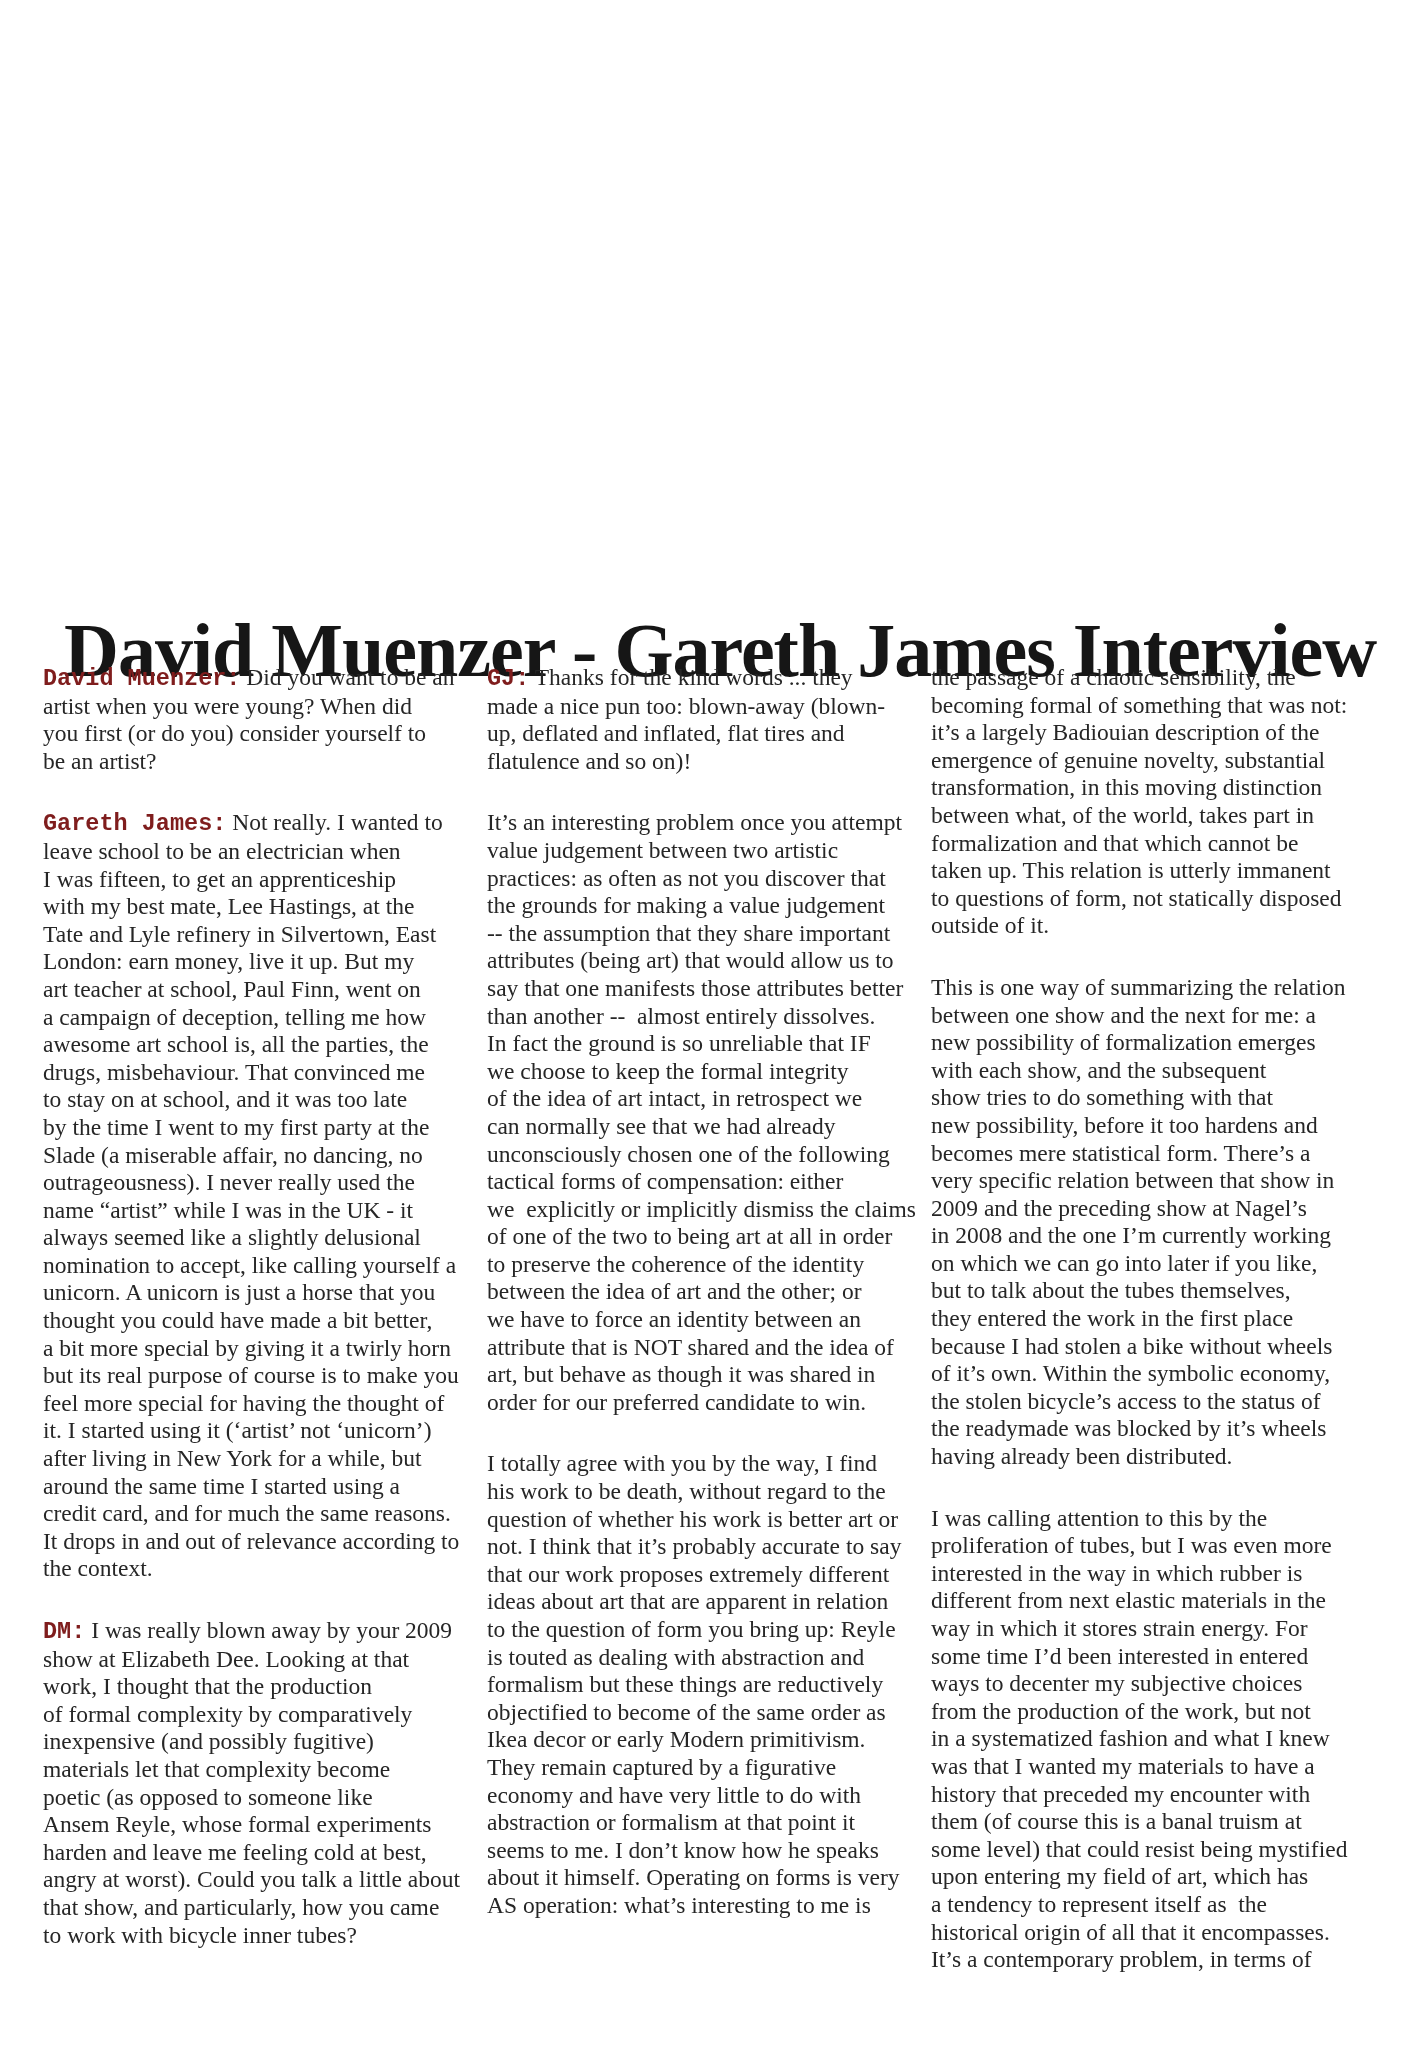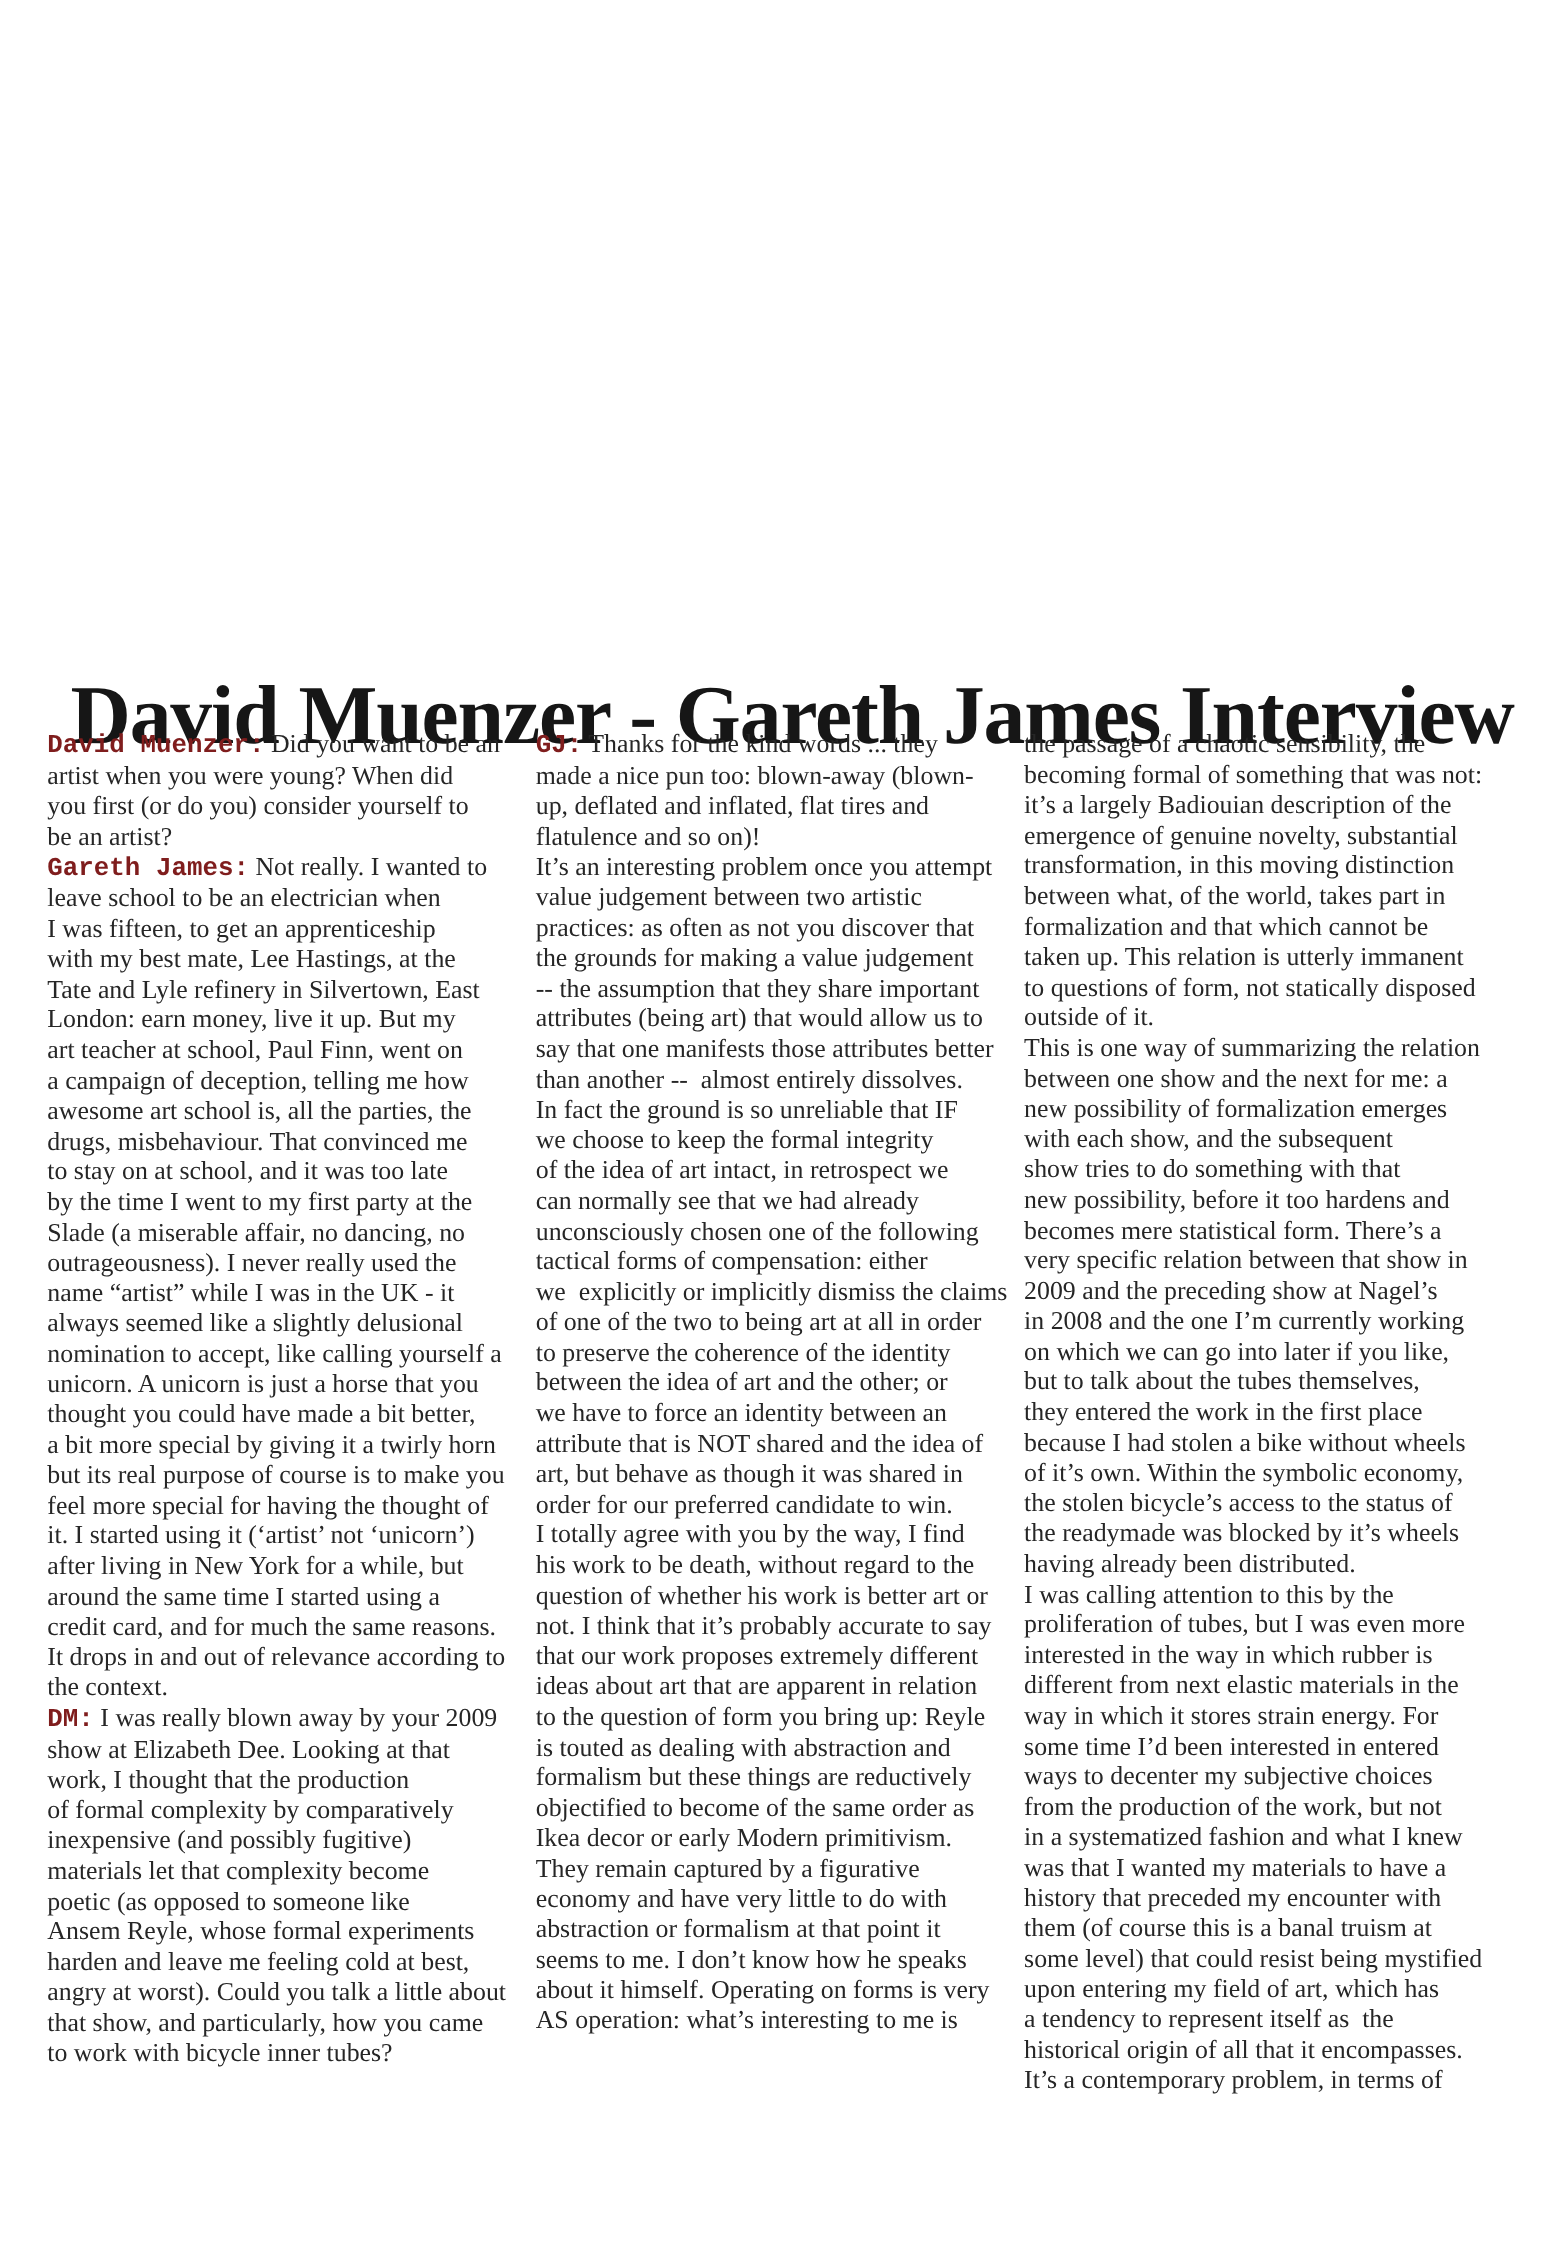--- a/index.html
+++ b/index.html
@@ -24,21 +24,21 @@
   .cols {
     position: absolute;
     left: 43px;
     top: 664px;
     display: flex;
   }
   .column {
     width: 444px;
     flex: 0 0 444px;
   }
-  .para + .para { }
+  .para + .para { margin-top: 34px; }
   .line {
     font-size: 23.5px;
     line-height: 27.6px;
     color: #262626;
     white-space: pre; 
   }
   .lead { font-weight: 700; color: #7f1d1d; font-family: Liberation Mono, monospace; }
 </style>
 </head>
 <body>

